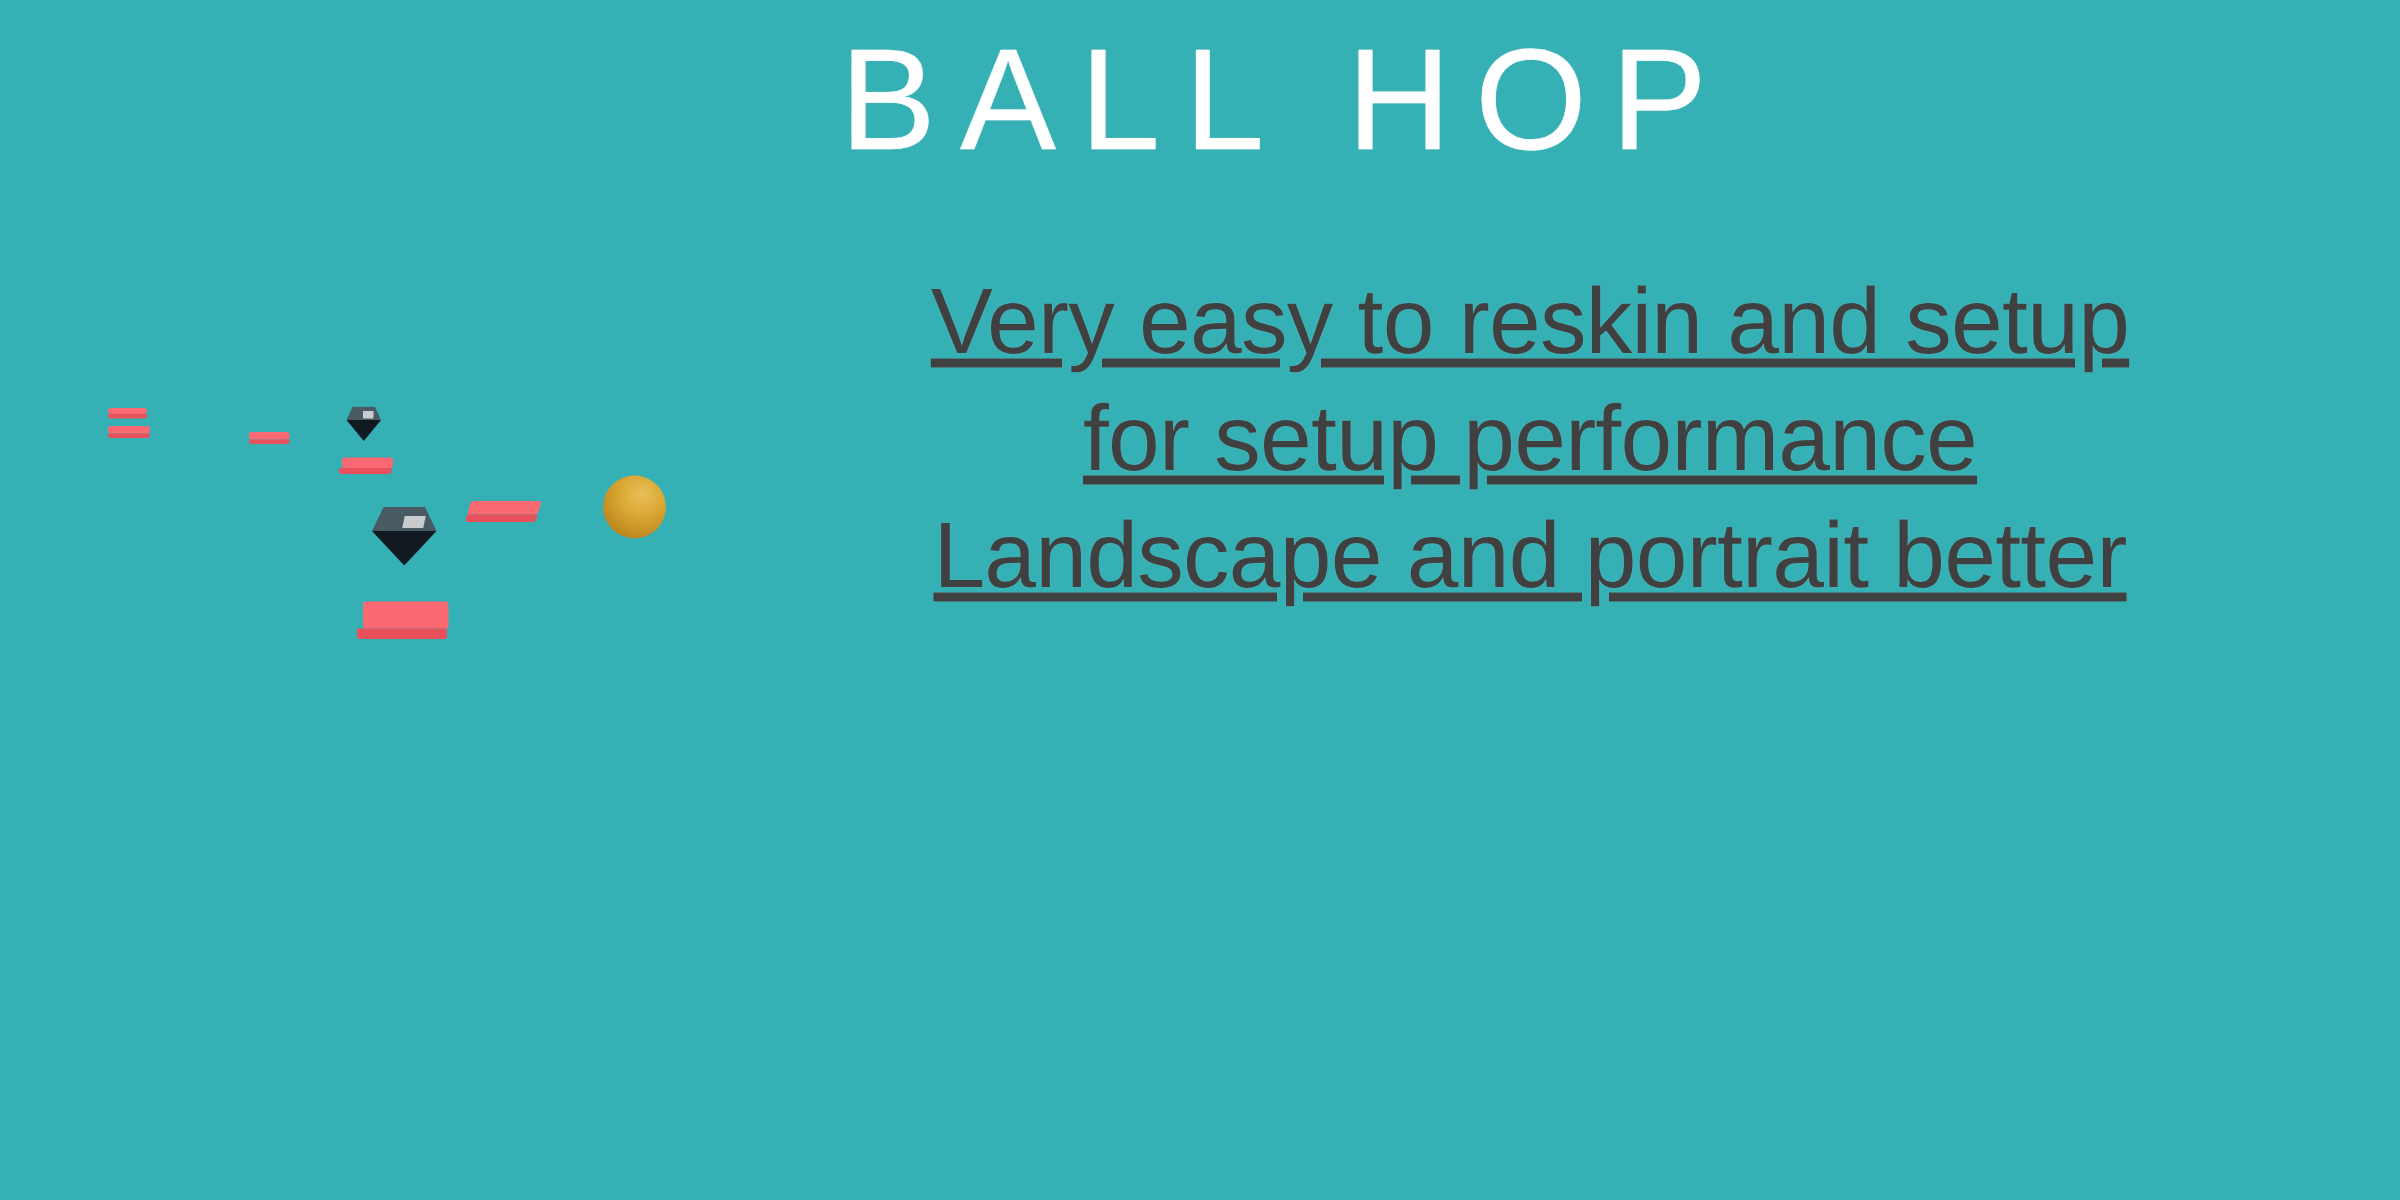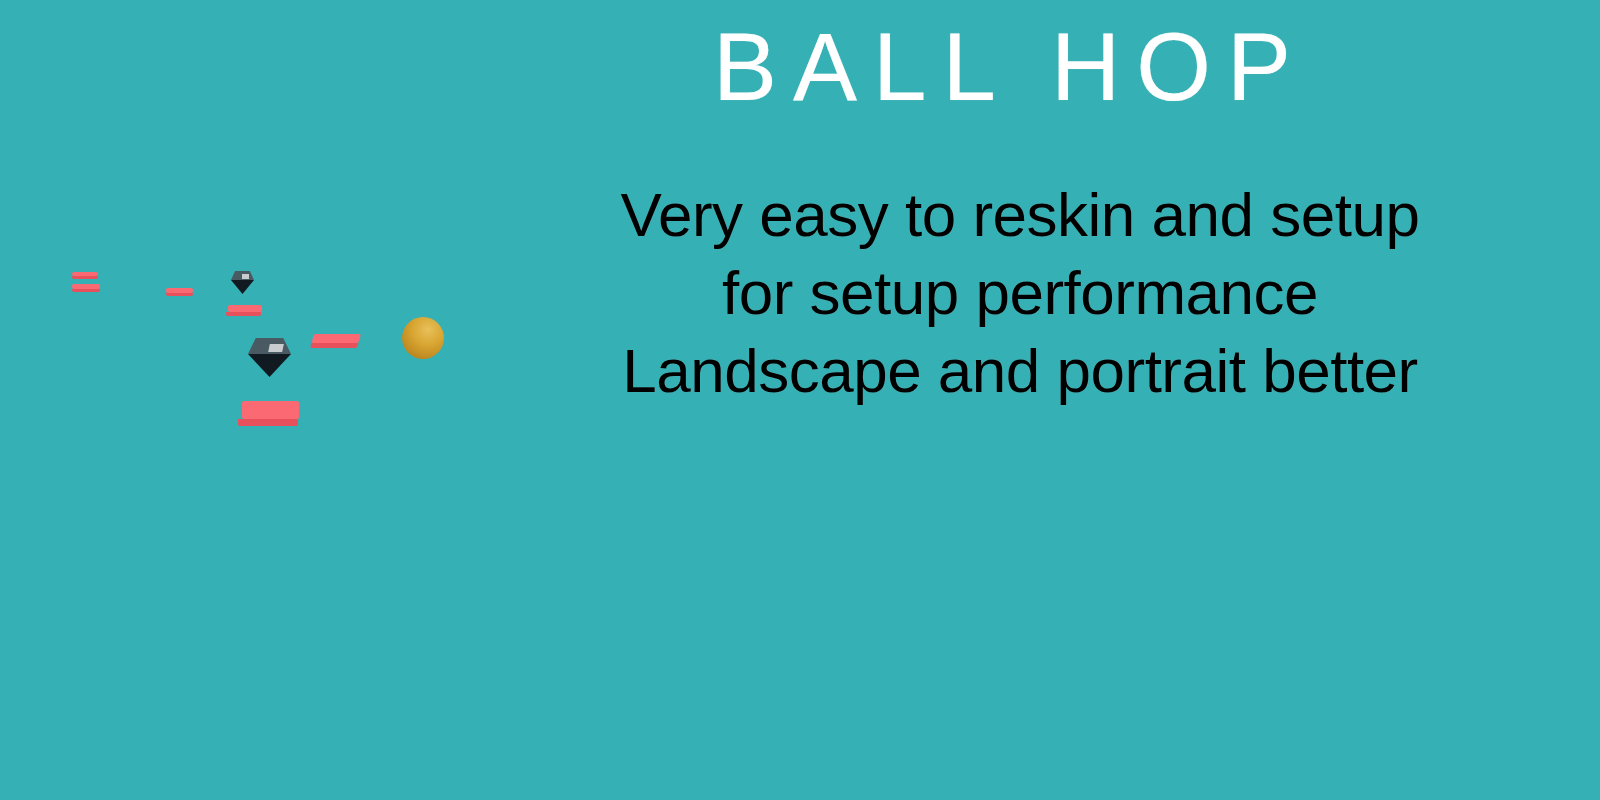--- a/index.html
+++ b/index.html
@@ -17,40 +17,40 @@
     font-family: "Liberation Sans", sans-serif;
     -webkit-font-smoothing: antialiased;
   }
 
   
   #game-title {
     position: absolute;
     top: 14px;
     left: 560px;
     width: 900px;
-    text-align: center;
     color: #ffffff;
     font-family: "Liberation Sans", sans-serif;
     font-size: 96px;
     font-weight: 100;
     letter-spacing: 16px;
     line-height: 1.1;
     white-space: pre;
     text-shadow: 0 0 1px rgba(255,255,255,0.35);
     -webkit-text-stroke: 0.2px #ffffff;
   }
 
   
   #features {
     position: absolute;
     top: 176px;
     left: 520px;
     width: 1000px;
     text-align: center;
-    color: #000000;
+    color: #404040;
+    text-decoration: underline;
   }
   .feature-line {
     font-family: "Liberation Sans", sans-serif;
     font-size: 62px;
     font-weight: 300;
     line-height: 78px;
     letter-spacing: -0.5px;
     white-space: nowrap;
     text-shadow: 0 0 1px rgba(255,255,255,0.25);
   }

